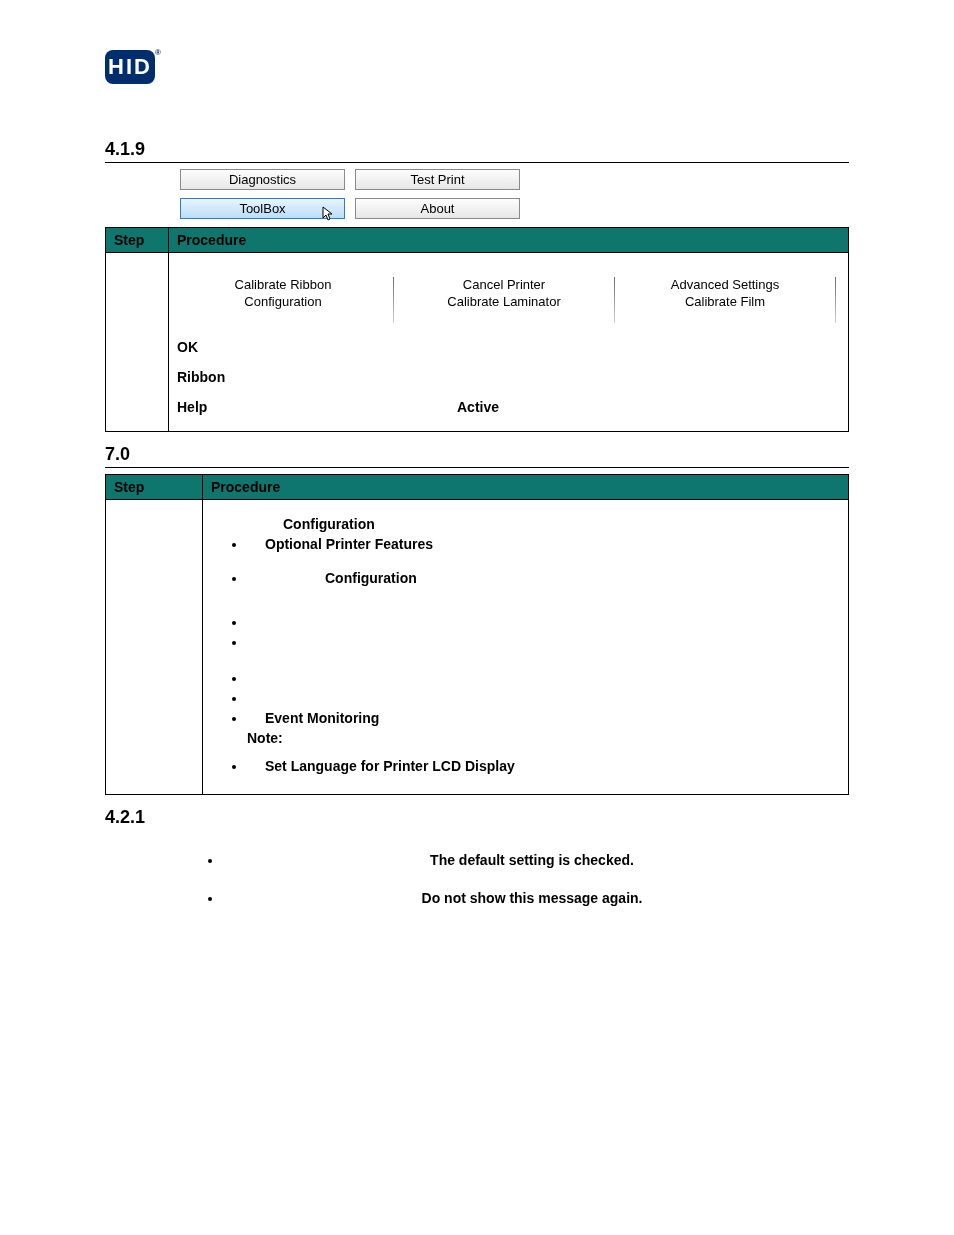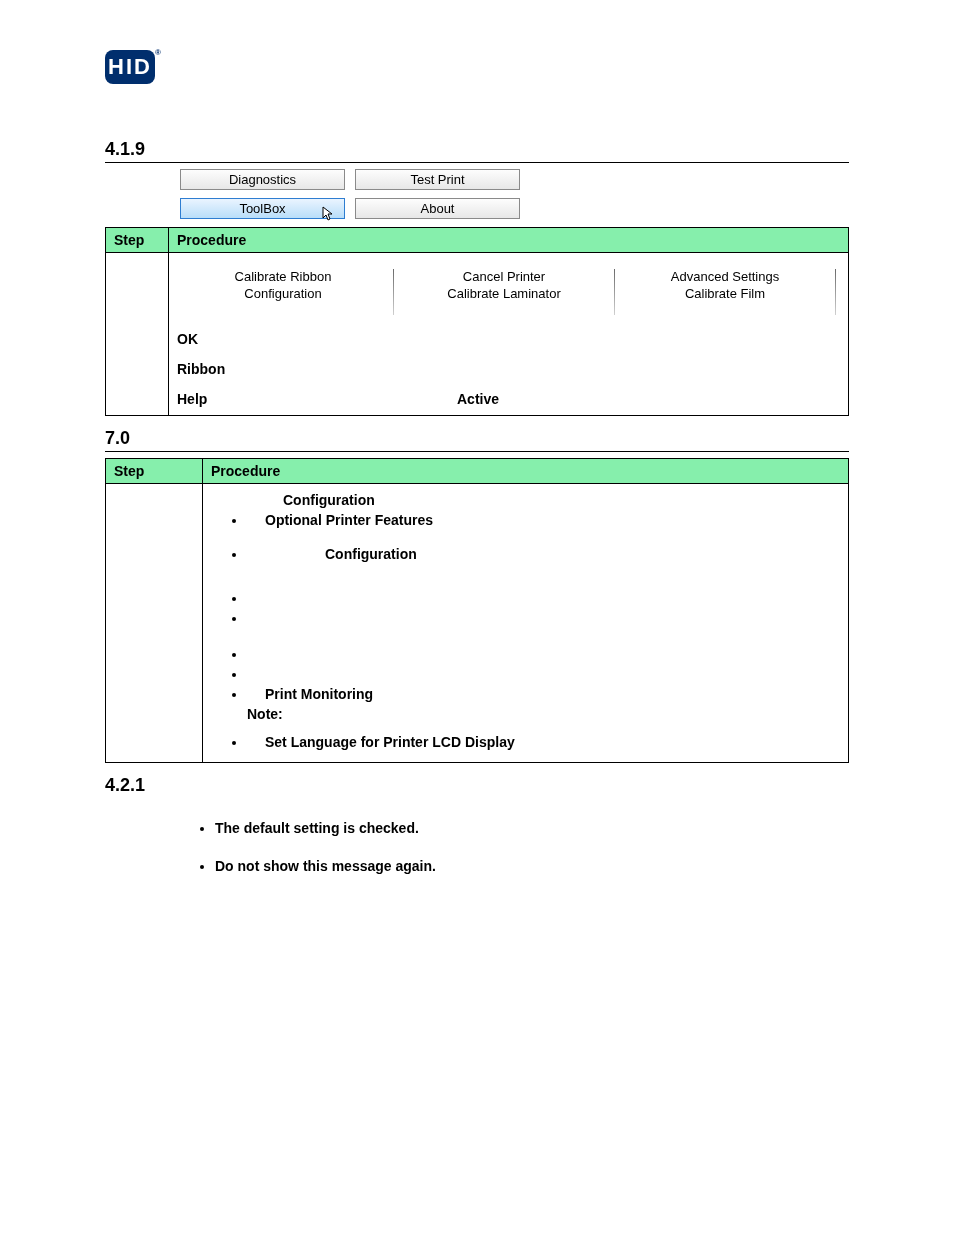--- a/index.html
+++ b/index.html
@@ -67,30 +67,30 @@
     font-size: 14px;
     color: #000;
   }
   table.proc {
     border-collapse: collapse;
     width: 100%;
     font-size: 14px;
     margin-bottom: 12px;
   }
   table.proc th {
-    background: #86efac;
+    background: #0f766e;
     border: 1px solid #000;
     text-align: left;
     padding: 4px 8px;
     font-weight: bold;
   }
   table.proc td {
     border: 1px solid #000;
     vertical-align: top;
-    padding: 8px 8px;
+    padding: 16px 8px;
   }
   table.proc td.stepcol { width: 46px; }
 
   .tab-row {
     display: flex;
     gap: 0;
     margin: 6px 0 14px 0;
     font-family: Tahoma, sans-serif;
     font-size: 13px;
   }
@@ -105,21 +105,21 @@
   .tab-sep {
     width: 1px;
     background: linear-gradient(#6a6a6a, #d0d0d0);
     margin: 2px 4px;
   }
   .bold { font-weight: bold; }
   .proc-list { margin: 0; padding: 0 0 0 36px; list-style: disc; }
   .proc-list li { margin: 4px 0; }
   .indent-note { margin-left: 36px; }
   .body-list { margin: 16px 0 0 110px; padding: 0; list-style: disc; }
-  .body-list li { margin: 22px 0; font-weight: bold; }
+  .body-list li { margin: 22px 8px; font-weight: bold; text-align: center; }
 </style>
 </head>
 <body>
 
 <div class="logo-wrap">
   <span class="logo">
     <span>HID</span>
     <span class="logo-reg">®</span>
   </span>
 </div>
@@ -193,21 +193,21 @@
     <td></td>
     <td>
       <div class="bold" style="margin-left:72px;">Configuration</div>
       <ul class="proc-list">
         <li><span class="bold" style="margin-left:18px;">Optional Printer Features</span></li>
         <li style="margin-top:18px;margin-bottom:28px;"><span class="bold" style="margin-left:78px;">Configuration</span></li>
         <li>&nbsp;</li>
         <li style="margin-bottom:20px;">&nbsp;</li>
         <li>&nbsp;</li>
         <li>&nbsp;</li>
-        <li><span class="bold" style="margin-left:18px;">Print Monitoring</span></li>
+        <li><span class="bold" style="margin-left:18px;">Event Monitoring</span></li>
       </ul>
       <div class="bold indent-note">Note:</div>
       <ul class="proc-list" style="margin-top:12px;">
         <li><span class="bold" style="margin-left:18px;">Set Language for Printer LCD Display</span></li>
       </ul>
     </td>
   </tr>
 </tbody>
   </table>
 

